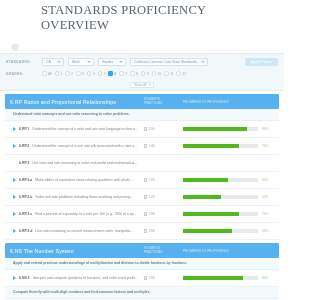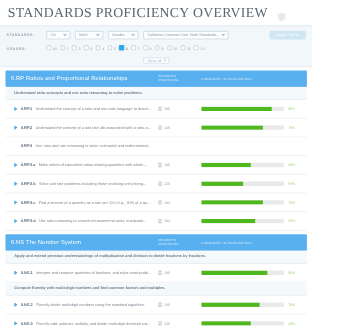--- a/index.html
+++ b/index.html
@@ -17,20 +17,21 @@
     background: #ffffff;
   }
   .page-title {
     font-family: "Liberation Serif", serif;
     font-size: 12.5px;
     letter-spacing: 0.3px;
     color: #5a6570;
     font-weight: 400;
     display: inline-block;
     vertical-align: middle;
+    margin-left: 34px;
   }
   .title-badge {
     display: inline-block;
     width: 8px; height: 9px;
     margin-left: 4px;
     vertical-align: middle;
     opacity: .45;
   }
 
   

